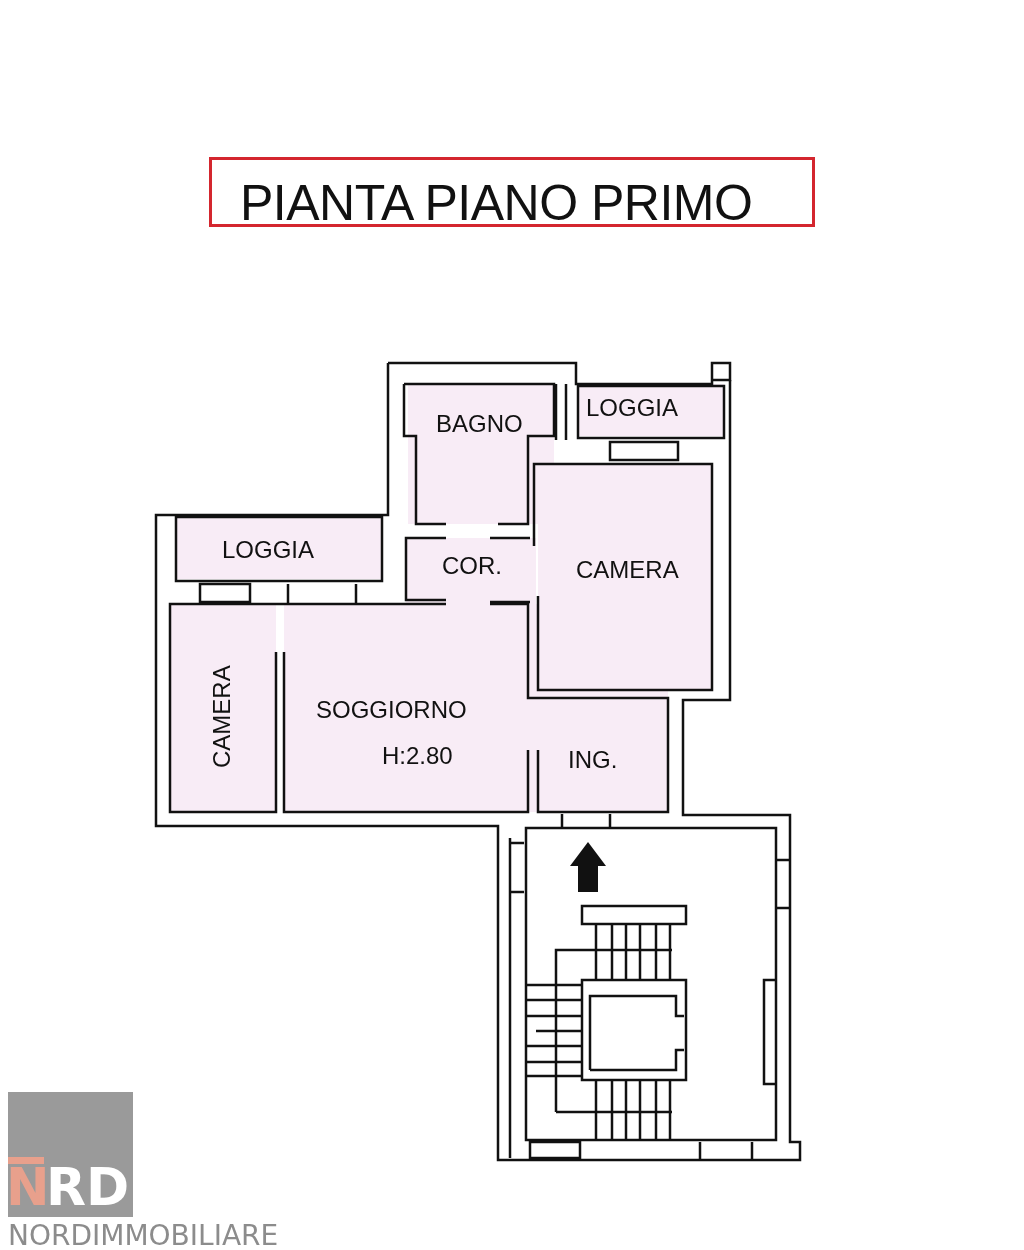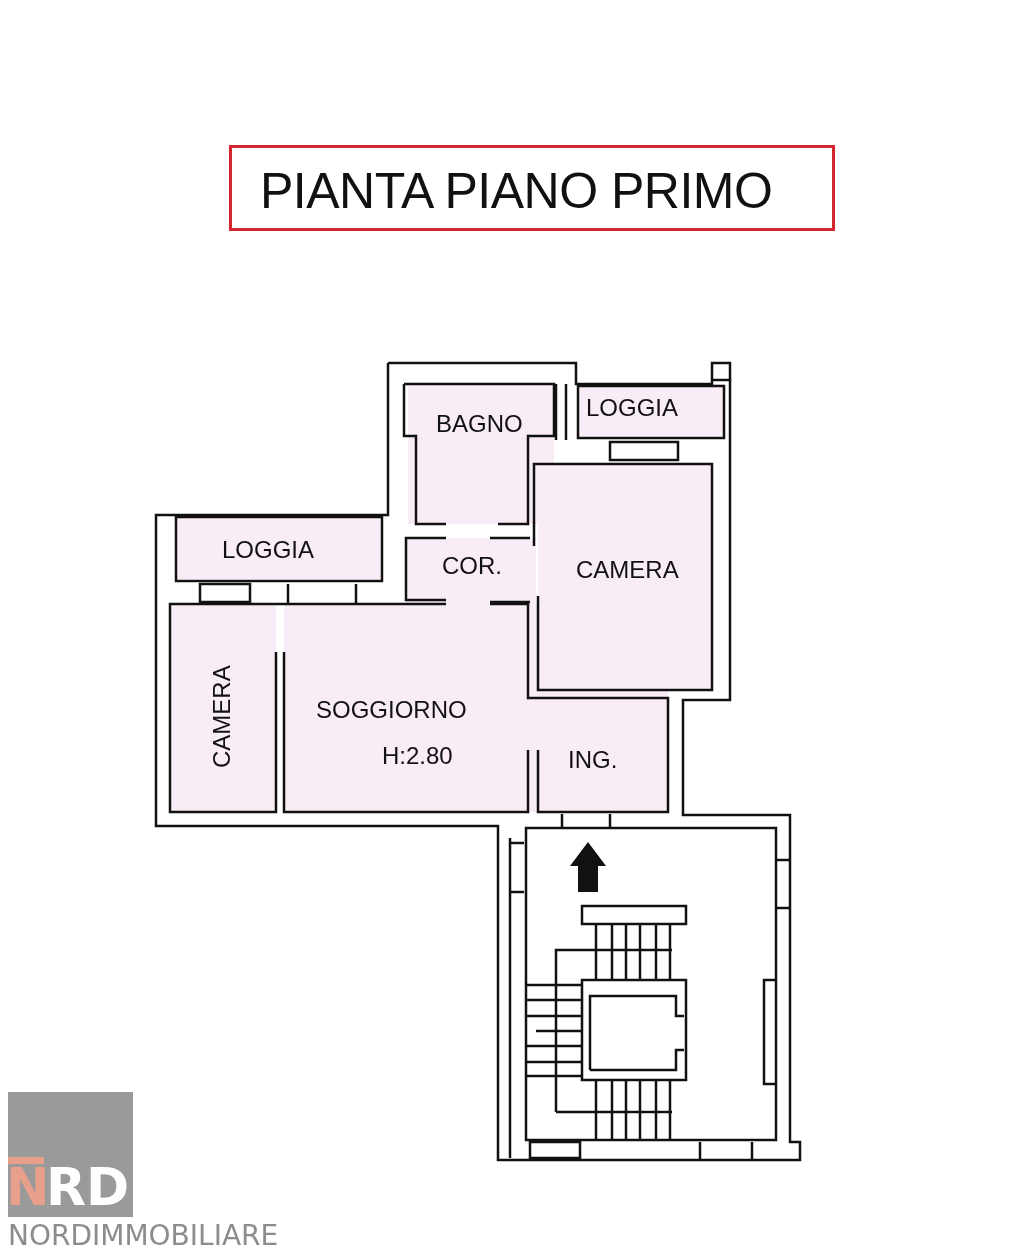--- a/index.html
+++ b/index.html
@@ -1,17 +1,17 @@
 <!DOCTYPE html>
 <html><head>
 <meta charset="utf-8">
 <style>
   html, body { margin:0; padding:0; background:#ffffff; }
   body { width:1024px; height:1250px; position:relative; overflow:hidden; font-family:"Liberation Sans", sans-serif; }
-  .title-box { position:absolute; left:209px; top:145px; width:606px; height:86px; border:3px solid #d4262e; box-sizing:border-box;margin-left:20px; }
+  .title-box { position:absolute; left:209px; top:157px; width:606px; height:70px; border:3px solid #d4262e; box-sizing:border-box; }
   .title-text { position:absolute; left:28px; top:14px; font-size:50px; color:#111; letter-spacing:-0.5px; font-family:"Liberation Sans", sans-serif; }
   svg.plan { position:absolute; left:0; top:0; }
   .room-label { font-family:"Liberation Sans", sans-serif; font-size:24px; fill:#111; }
   .logo-square { position:absolute; left:8px; top:1092px; width:125px; height:125px; background:#9a9a9a; }
   .logo-bar { position:absolute; left:8px; top:1157px; width:36px; height:7px; background:#e8a08c; }
   .logo-n { position:absolute; left:6px; top:1161px; font-size:52px; font-weight:bold; color:#e8a08c; font-family:"DejaVu Sans", sans-serif; line-height:1; }
   .logo-rd { position:absolute; left:46px; top:1161px; font-size:52px; font-weight:bold; color:#ffffff; font-family:"DejaVu Sans", sans-serif; line-height:1; }
   .logo-name { position:absolute; left:8px; top:1219px; font-size:28px; color:#8c8c8c; font-family:"DejaVu Sans", sans-serif; letter-spacing:0px; }
 </style>
 </head>

